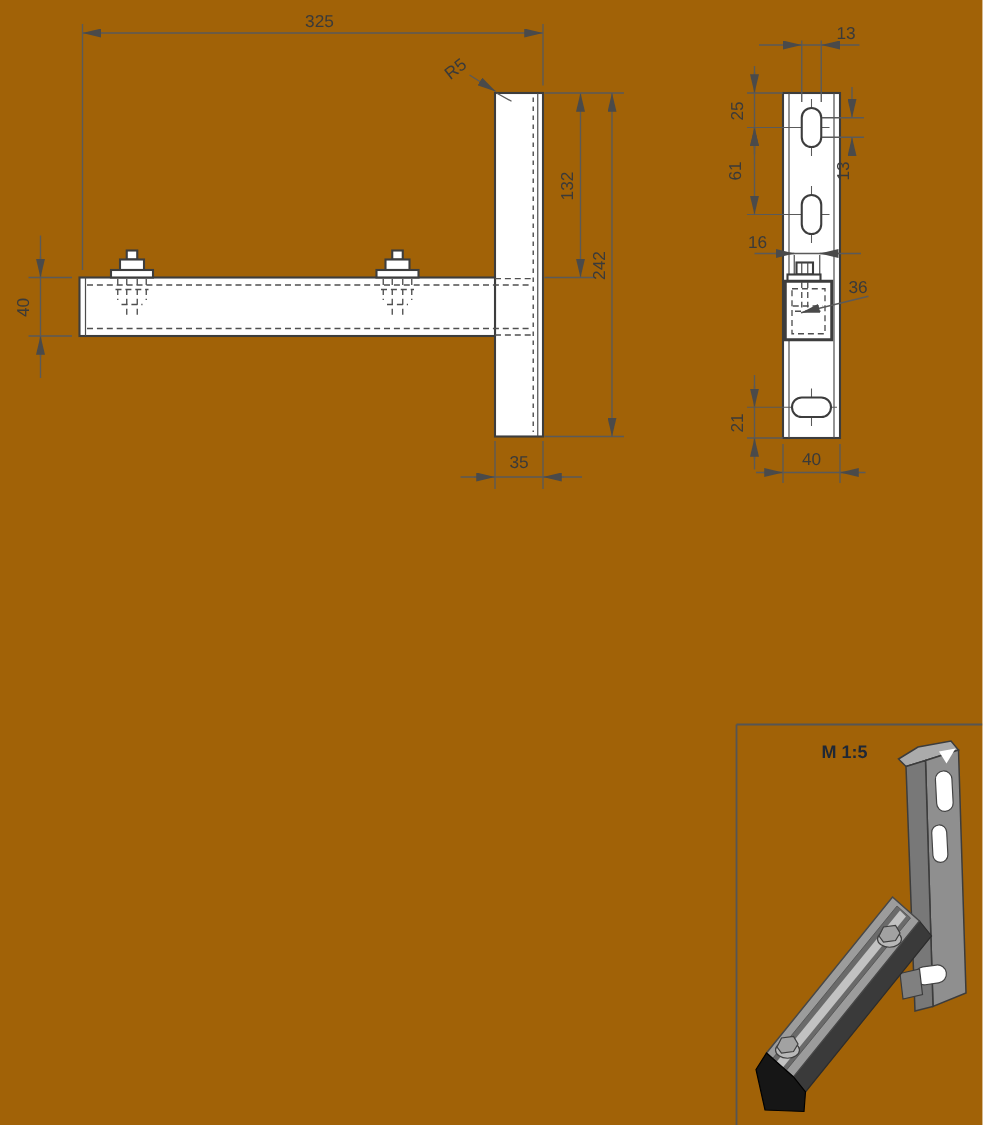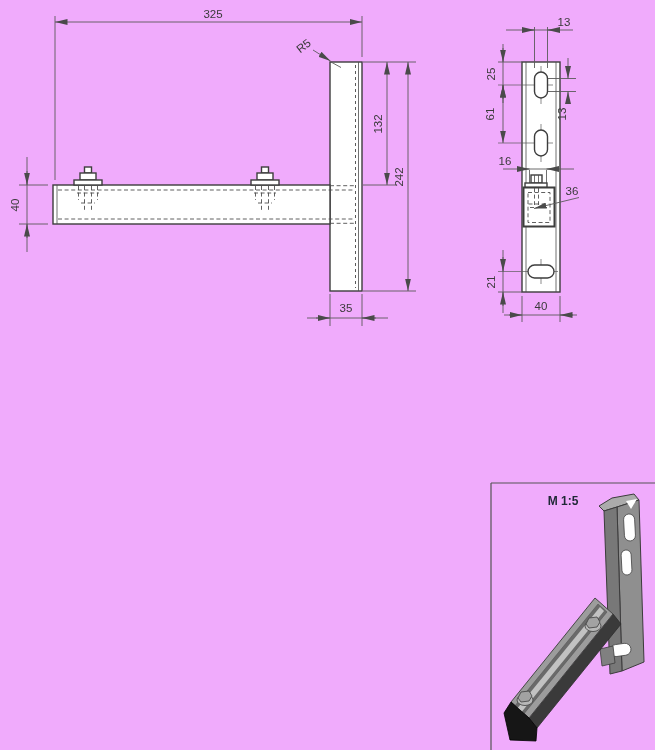--- a/index.html
+++ b/index.html
@@ -1,16 +1,16 @@
 <!DOCTYPE html>
 <html><head>
 <meta charset="utf-8">
 <style>
   html,body{margin:0;padding:0;background:#ffffff;}
-  #page{position:relative;width:655px;height:750px;background:#f0abfc;overflow:hidden;
+  #page{position:relative;width:655px;height:750px;background:#a16207;overflow:hidden;
         font-family:"Liberation Sans",sans-serif;}
   svg{position:absolute;left:0;top:0;}
   .partf  {stroke:#3d3d3d;stroke-width:1.4;fill:#ffffff;}
   .partw  {stroke:#3d3d3d;stroke-width:2;fill:#ffffff;}
   .thin   {stroke:#4d4d4d;stroke-width:0.8;fill:none;}
   .hid    {stroke:#4f4f4f;stroke-width:0.9;fill:none;stroke-dasharray:4 2.6;}
   .dot    {stroke:#5a5a5a;stroke-width:1;fill:none;stroke-dasharray:3 3;}
   .dim    {stroke:#5a5a5a;stroke-width:0.9;fill:none;}
   .cl     {stroke:#5a5a5a;stroke-width:0.7;fill:none;}
   .frame  {stroke:#555555;stroke-width:1.2;fill:none;}

